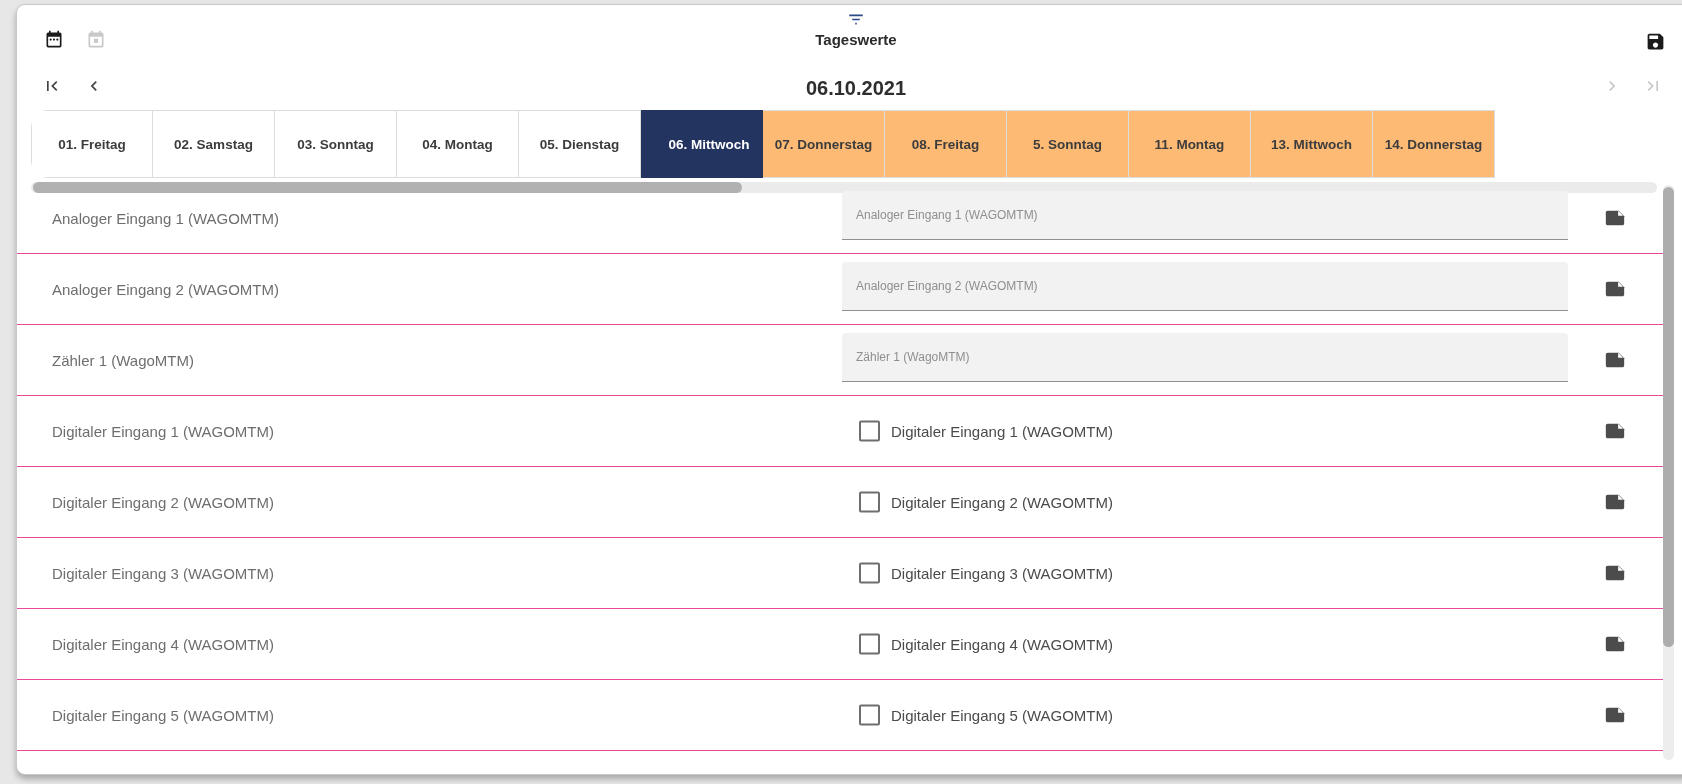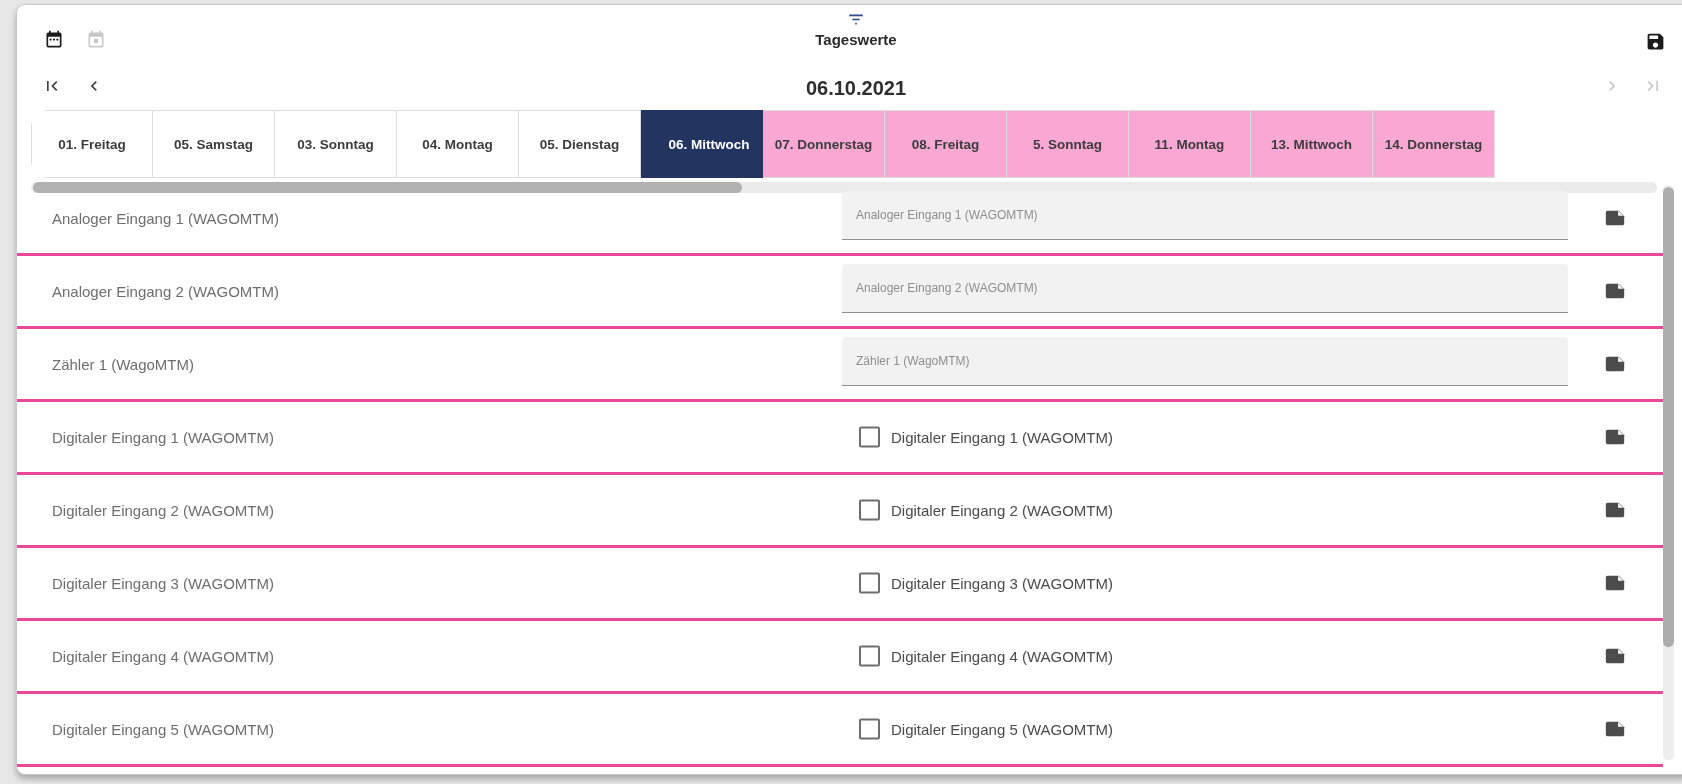--- a/index.html
+++ b/index.html
@@ -18,28 +18,28 @@
   .first{left:25px;top:71px;} .prev{left:67px;top:71px;}
   .next{left:1585px;top:71px;} .last{left:1626px;top:71px;}
   .date{position:absolute;left:839px;top:72px;transform:translateX(-50%);
     font-size:20px;font-weight:bold;color:#2e2e2e;white-space:nowrap;}
   
   .tabs{position:absolute;left:14px;top:105px;width:1646px;height:68px;display:flex;overflow:hidden;border-radius:18px;}
   .tab{flex:0 0 122px;box-sizing:border-box;display:flex;align-items:center;justify-content:center;
     font-size:13.5px;font-weight:bold;color:#3c3c3c;background:#fff;
     border:1px solid #dcdcdc;border-left:none;cursor:pointer;white-space:nowrap;}
   .tab:first-child{border-left:1px solid #dcdcdc;}
-  .tab.future{background:#f9a8d4;}
+  .tab.future{background:#fdba74;}
   .tab.selected{background:var(--navy,#243461);color:#fff;border-color:var(--navy,#243461);padding-left:15px;}
   
   .hscroll{position:absolute;left:14px;top:177px;width:1626px;height:11px;background:#ebebeb;border-radius:6px;}
   .hthumb{position:absolute;left:2px;top:0;width:709px;height:11px;background:#b1b1b1;border-radius:6px;cursor:pointer;}
   
   .rows{position:absolute;left:0;top:178px;width:1646px;}
-  .row{position:relative;height:70px;border-bottom:3px solid #ec4899;padding-left:6px;}
+  .row{position:relative;height:70px;border-bottom:1px solid #ec4899;padding-left:6px;}
   .row-label{position:absolute;left:35px;top:50%;transform:translateY(-50%);
     font-size:15px;color:#6e6e6e;white-space:nowrap;}
   .field{position:absolute;left:825px;top:8px;width:726px;height:49px;background:#f2f2f2;
     border-radius:4px 4px 0 0;border-bottom:1.5px solid #8f8f8f;box-sizing:border-box;}
   .field input{position:absolute;left:0;top:0;width:100%;height:100%;background:transparent;border:none;
     outline:none;padding:0 14px;box-sizing:border-box;font-size:12px;color:#3c3c3c;
     font-family:"Liberation Sans","DejaVu Sans",sans-serif;}
   .field input::placeholder{color:#8f8f8f;opacity:1;}
   .cbwrap{position:absolute;left:842px;top:50%;transform:translateY(-50%);display:flex;align-items:center;}
   .checkbox{width:17px;height:17px;border:2px solid #6e6e6e;border-radius:2px;background:#fff;
@@ -104,21 +104,21 @@
     <svg width="20" height="20" viewBox="0 0 24 24" fill="#c8c8c8">
       <path d="M5.59 7.41 10.18 12l-4.59 4.59L7 18l6-6-6-6zM16 6h2v12h-2z"></path>
     </svg>
   </button>
 
   <div class="tabs">
       <div class="tab past">
     <span>01. Freitag</span>
   </div>
       <div class="tab past">
-    <span>05. Samstag</span>
+    <span>02. Samstag</span>
   </div>
       <div class="tab past">
     <span>03. Sonntag</span>
   </div>
       <div class="tab past">
     <span>04. Montag</span>
   </div>
       <div class="tab past">
     <span>05. Dienstag</span>
   </div>

